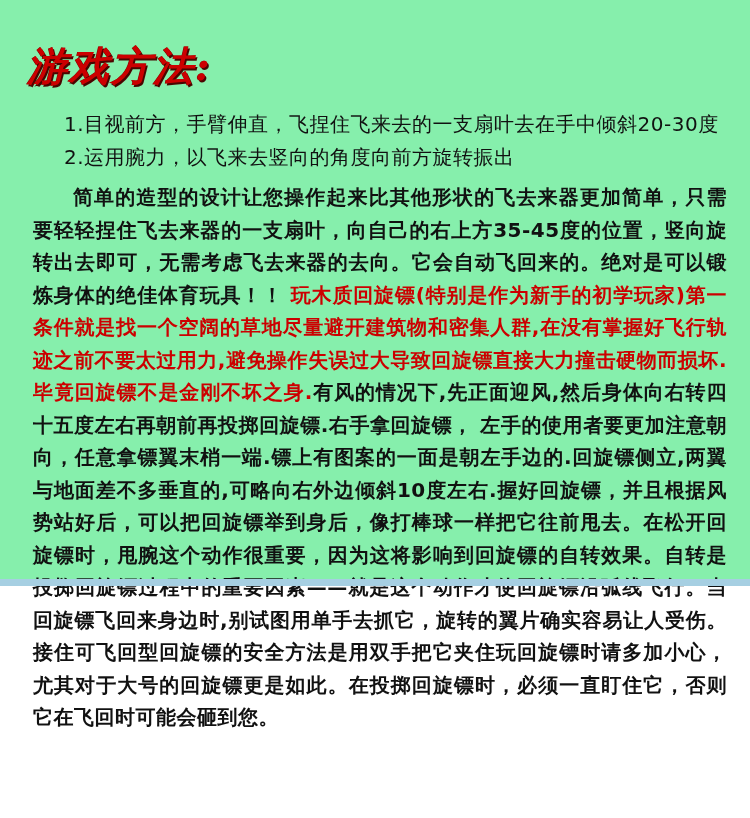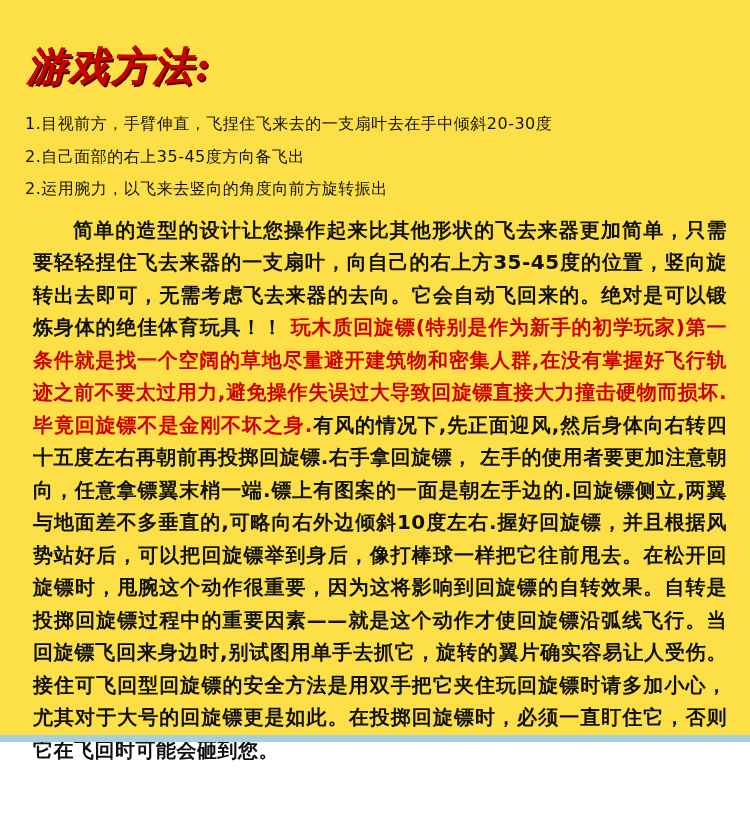--- a/index.html
+++ b/index.html
@@ -11,41 +11,42 @@
     width: 750px;
     height: 818px;
     position: relative;
     overflow: hidden;
     font-family: "DejaVu Sans", sans-serif;
   }
   .page {
     position: absolute;
     top: 0; left: 0;
     width: 750px;
-    height: 742px;
-    background: #fde047;
+    height: 586px;
+    background: #86efac;
     box-sizing: border-box;
     padding: 40px 15px 0 25px;
   }
   .title {
     margin: 0 0 16px 2px;
     font-size: 40px;
     line-height: 52px;
     font-weight: bold;
     font-style: italic;
     letter-spacing: 2px;
     color: #cc0000;
     text-shadow: 1.5px 1.5px 0 #4a0500, -0.5px -0.5px 0 #7a0a00;
     font-family: "DejaVu Serif", serif;
   }
   .steps {
-    font-size: 16px;
+    font-size: 20px;
     line-height: 32.5px;
     color: #111111;
     letter-spacing: 0.5px;
+    margin-left: 39px;
   }
   .step { white-space: normal; }
   .body-text {
     margin: 8px;
     font-size: 20px;
     line-height: 32.5px;
     color: #111111;
     text-align: justify;
     text-indent: 2em;
     letter-spacing: 0.5px;
@@ -62,21 +63,20 @@
 </style>
 </head>
 <body>
 
 <div class="page">
 
   <h1 class="title" style="color: rgb(204, 0, 0);">游戏方法:</h1>
 
   <div class="steps">
     <div class="step">1.目视前方，手臂伸直，飞捏住飞来去的一支扇叶去在手中倾斜20-30度</div>
-    <div class="step">2.自己面部的右上35-45度方向备飞出</div>
     <div class="step">2.运用腕力，以飞来去竖向的角度向前方旋转振出</div>
   </div>
 
   <p class="body-text"><span style="color: rgb(17, 17, 17);">简单的造型的设计让您操作起来比其他形状的飞去来器更加简单，只需要轻轻捏住飞去来器的一支扇叶，向自己的右上方35-45度的位置，竖向旋转出去即可，无需考虑飞去来器的去向。它会自动飞回来的。绝对是可以锻炼身体的绝佳体育玩具！！ </span><span style="color: rgb(204, 0, 0);">玩木质回旋镖(特别是作为新手的初学玩家)第一条件就是找一个空阔的草地尽量避开建筑物和密集人群,在没有掌握好飞行轨迹之前不要太过用力,避免操作失误过大导致回旋镖直接大力撞击硬物而损坏.毕竟回旋镖不是金刚不坏之身.</span><span style="color: rgb(17, 17, 17);">有风的情况下,先正面迎风,然后身体向右转四十五度左右再朝前再投掷回旋镖.右手拿回旋镖， 左手的使用者要更加注意朝向，任意拿镖翼末梢一端.镖上有图案的一面是朝左手边的.回旋镖侧立,两翼与地面差不多垂直的,可略向右外边倾斜10度左右.握好回旋镖，并且根据风势站好后，可以把回旋镖举到身后，像打棒球一样把它往前甩去。在松开回旋镖时，甩腕这个动作很重要，因为这将影响到回旋镖的自转效果。自转是投掷回旋镖过程中的重要因素——就是这个动作才使回旋镖沿弧线飞行。当回旋镖飞回来身边时,别试图用单手去抓它，旋转的翼片确实容易让人受伤。接住可飞回型回旋镖的安全方法是用双手把它夹住玩回旋镖时请多加小心，尤其对于大号的回旋镖更是如此。在投掷回旋镖时，必须一直盯住它，否则它在飞回时可能会砸到您。</span></p>
 
   <div class="bottom-bar" style="background-color: rgb(166, 207, 226);"></div>
 
 </div>
 
 </body></html>

